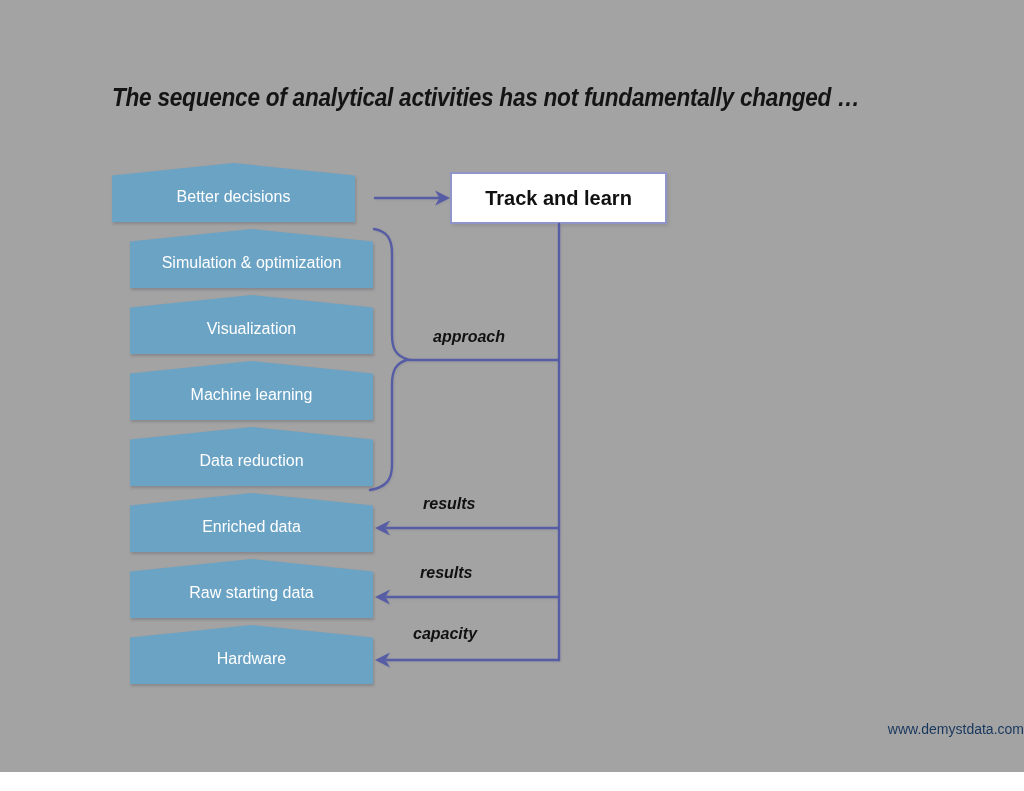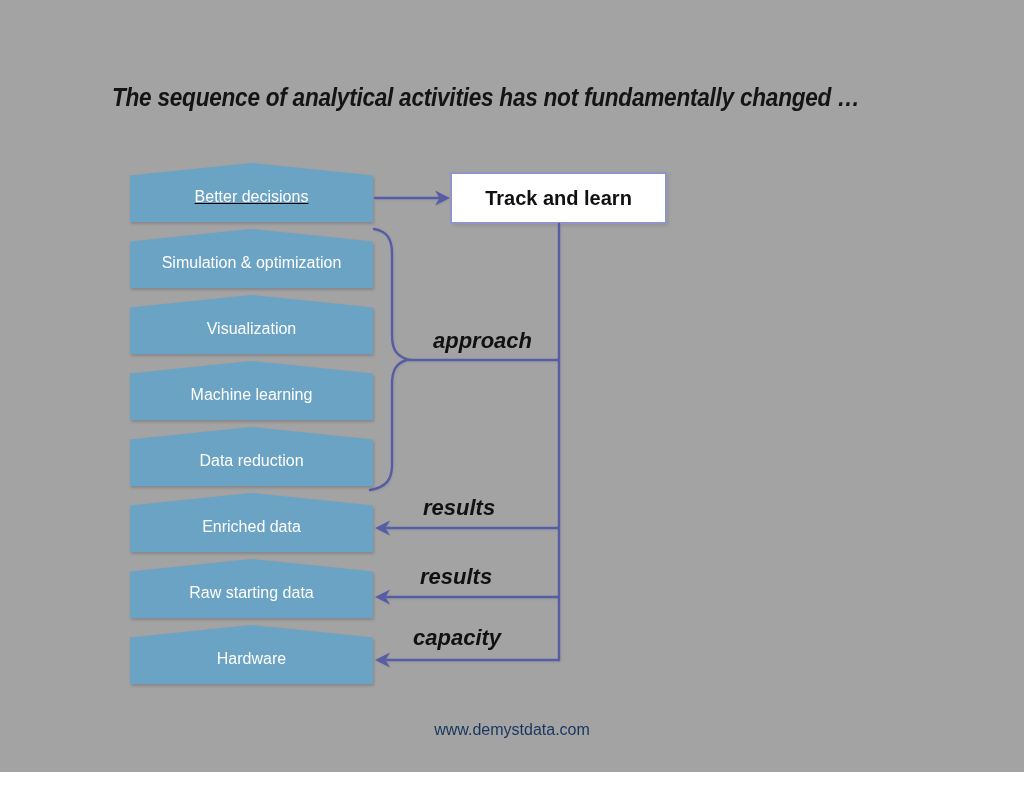--- a/index.html
+++ b/index.html
@@ -63,48 +63,48 @@
   }
   #connector-svg {
     position: absolute;
     left: 0; top: 0;
     width: 1024px; height: 791px;
     filter: drop-shadow(1px 1.5px 1px rgba(130,130,150,0.35));
     pointer-events: none;
   }
   .flow-label {
     position: absolute;
-    font-size: 22px;
+    font-size: 16px;
     font-weight: bold;
     font-style: italic;
     color: #111111;
     white-space: nowrap;
   }
   #label-approach { left: 433px; top: 328px; }
   #label-sources  { left: 423px; top: 495px; }
   #label-results  { left: 420px; top: 564px; }
   #label-capacity { left: 413px; top: 625px; }
   #footer {
     position: absolute;
     left: 0;
     top: 721px;
     width: 1024px;
-    text-align: center;
-    font-size: 16px;
+    text-align: right;
+    font-size: 14px;
     color: #17365D;
   }
 </style>
 </head>
 <body>
 
 <div id="slide">
 
   <div id="title">The sequence of analytical activities has not fundamentally changed …</div>
 
-  <div class="chevron-wrap" style="left:130px; top:163px;text-decoration:underline;">
+  <div class="chevron-wrap" style="left:112px; top:163px;">
     <div class="chevron-box">Better decisions</div>
   </div>
   <div class="chevron-wrap" style="left:130px; top:229px;">
     <div class="chevron-box">Simulation &amp; optimization</div>
   </div>
   <div class="chevron-wrap" style="left:130px; top:295px;">
     <div class="chevron-box">Visualization</div>
   </div>
   <div class="chevron-wrap" style="left:130px; top:361px;">
     <div class="chevron-box">Machine learning</div>

